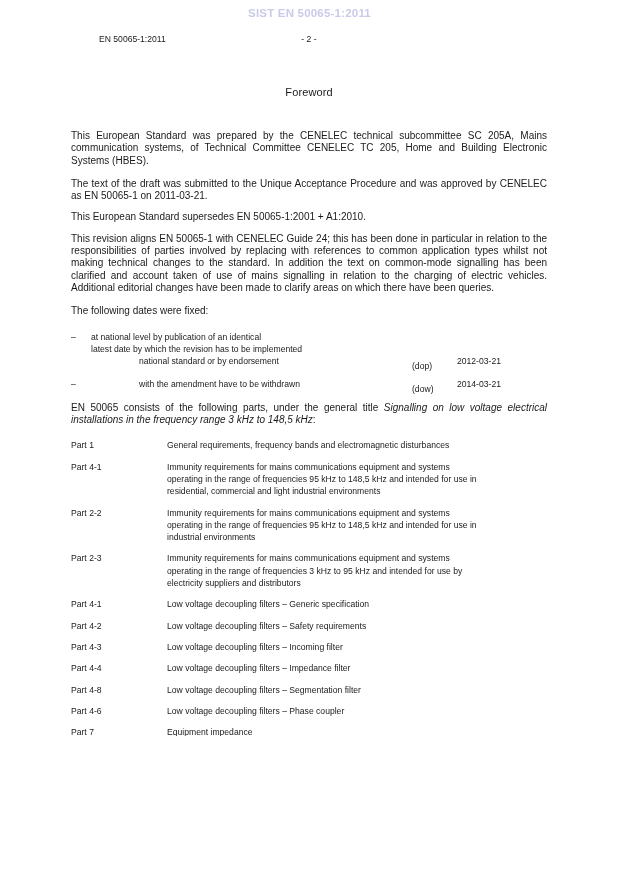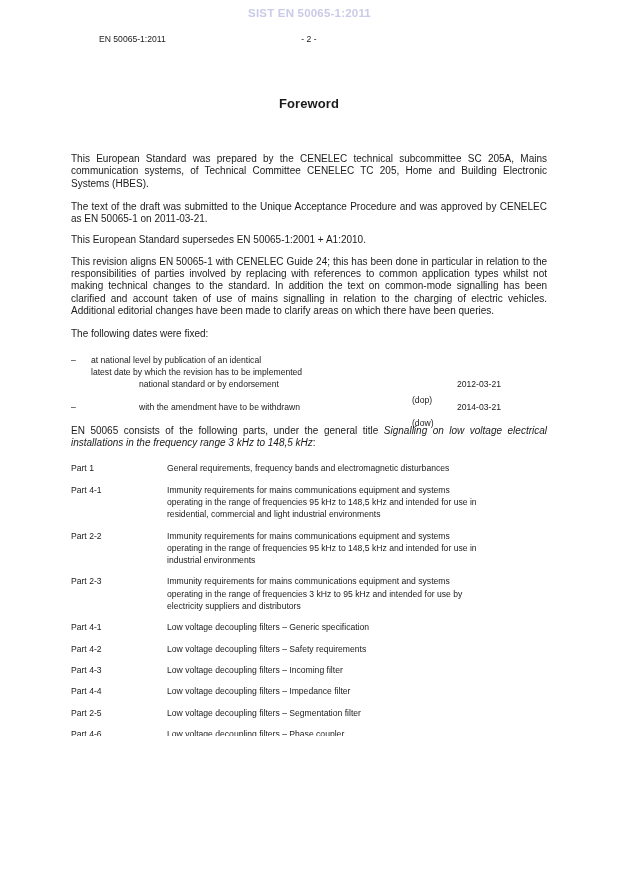--- a/index.html
+++ b/index.html
@@ -58,25 +58,25 @@
 
   
   .content {
     position: absolute;
     top: 80px;
     left: 71px;
     width: 476px;
   }
 
   h1.title {
-    margin: 16px;
+    margin: 6px;
     padding: 0;
     text-align: center;
-    font-size: 13px;
-    font-weight: bold;
+    font-size: 11px;
+    font-weight: normal;
     letter-spacing: 0.1px;
   }
 
   p.para {
     margin: 0;
     padding: 0;
     font-size: 10px;
     line-height: 12.3px;
     text-align: justify;
     text-justify: inter-word;
@@ -105,21 +105,21 @@
   }
   .date-item .lines { display: block; }
   .date-item .lastline {
     display: block;
     position: relative;
     padding-left: 48px;
   }
   .date-item .code {
     position: absolute;
     left: 321px;
-    top: 16px;
+    top: 5px;
     white-space: nowrap;
   }
   .date-item .date {
     position: absolute;
     left: 366px;
     top: 0;
     white-space: nowrap;
   }
 
   
@@ -268,21 +268,21 @@
       </div>
 
       <div class="part-row">
         <div class="part-label">Part 4-4</div>
         <div class="part-desc">
           <span>Low voltage decoupling filters – Impedance filter</span>
         </div>
       </div>
 
       <div class="part-row">
-        <div class="part-label">Part 2-5</div>
+        <div class="part-label">Part 4-8</div>
         <div class="part-desc">
           <span>Low voltage decoupling filters – Segmentation filter</span>
         </div>
       </div>
 
       <div class="part-row">
         <div class="part-label">Part 4-6</div>
         <div class="part-desc">
           <span>Low voltage decoupling filters – Phase coupler</span>
         </div>

